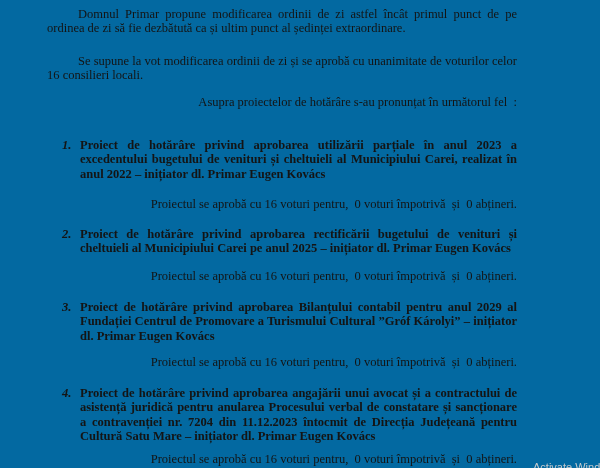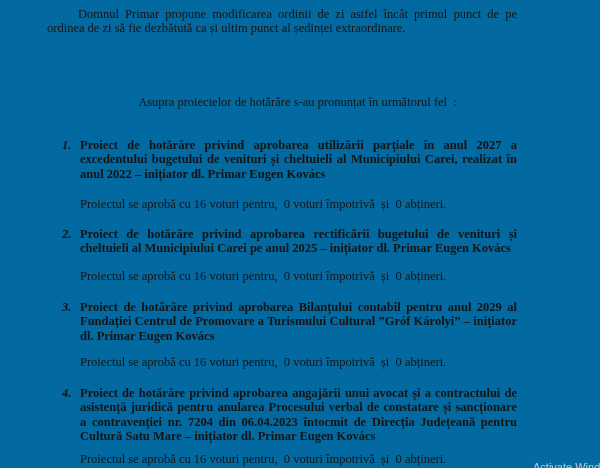--- a/index.html
+++ b/index.html
@@ -23,21 +23,21 @@
     left: 47px;
     width: 470px;
     margin: 0;
     text-indent: 31px;
     text-align: justify;
   }
   .para-1 { top: 8px; }
   .para-2 { top: 55px; }
   .para-3 {
     top: 96px;
-    text-align: center;
+    text-align: right;
     white-space: pre-wrap;
   }
   .item-head {
     position: absolute;
     left: 80px;
     width: 437px;
     font-weight: bold;
     line-height: 14.4px;
     text-align: justify;
   }
@@ -52,21 +52,21 @@
   .item-1-head { top: 138px; }
   .item-2-head { top: 227px; }
   .item-3-head { top: 300px; }
   .item-4-head { top: 386px; }
   .result {
     position: absolute;
     left: 80px;
     width: 437px;
     margin: 0;
     white-space: pre-wrap;
-    text-align: left;
+    text-align: right;
   }
   .result-1 { top: 198px; }
   .result-2 { top: 270px; }
   .result-3 { top: 356px; }
   .result-4 { top: 453px; }
   .watermark {
     position: absolute;
     left: 533px;
     top: 461px;
     color: #c7cacd;
@@ -75,41 +75,42 @@
     line-height: 12px;
     white-space: nowrap;
   }
 </style>
 </head>
 <body>
 
 <div class="page">
 
   <p class="para para-1">Domnul Primar propune modificarea ordinii de zi astfel încât primul punct de pe ordinea de zi să fie dezbătută ca și ultim punct al ședinței extraordinare.</p>
+  <p class="para para-2">Se supune la vot modificarea ordinii de zi și se aprobă cu unanimitate de voturilor celor 16 consilieri locali.</p>
   <p class="para para-3">Asupra proiectelor de hotărâre s-au pronunțat în următorul fel  :</p>
 
   <div class="item-head item-1-head">
     <span class="item-num">1.</span>
-    <span>Proiect de hotărâre privind aprobarea utilizării parțiale în anul 2027 a excedentului bugetului de venituri și cheltuieli al Municipiului Carei, realizat în anul 2022 – inițiator dl. Primar Eugen Kovács</span>
+    <span>Proiect de hotărâre privind aprobarea utilizării parțiale în anul 2023 a excedentului bugetului de venituri și cheltuieli al Municipiului Carei, realizat în anul 2022 – inițiator dl. Primar Eugen Kovács</span>
   </div>
   <p class="result result-1">Proiectul se aprobă cu 16 voturi pentru,  0 voturi împotrivă  și  0 abțineri.</p>
 
   <div class="item-head item-2-head">
     <span class="item-num">2.</span>
     <span>Proiect de hotărâre privind aprobarea rectificării bugetului de venituri și cheltuieli al Municipiului Carei pe anul 2025 – inițiator dl. Primar Eugen Kovács</span>
   </div>
   <p class="result result-2">Proiectul se aprobă cu 16 voturi pentru,  0 voturi împotrivă  și  0 abțineri.</p>
 
   <div class="item-head item-3-head">
     <span class="item-num">3.</span>
     <span>Proiect de hotărâre privind aprobarea Bilanțului contabil pentru anul 2029 al Fundației Centrul de Promovare a Turismului Cultural ”Gróf Károlyi” – inițiator dl. Primar Eugen Kovács</span>
   </div>
   <p class="result result-3">Proiectul se aprobă cu 16 voturi pentru,  0 voturi împotrivă  și  0 abțineri.</p>
 
   <div class="item-head item-4-head">
     <span class="item-num">4.</span>
-    <span>Proiect de hotărâre privind aprobarea angajării unui avocat și a contractului de asistență juridică pentru anularea Procesului verbal de constatare și sancționare a contravenției nr. 7204 din 06.04.2023 întocmit de Direcția Județeană pentru Cultură Satu Mare – inițiator dl. Primar Eugen Kovács</span>
+    <span>Proiect de hotărâre privind aprobarea angajării unui avocat și a contractului de asistență juridică pentru anularea Procesului verbal de constatare și sancționare a contravenției nr. 7204 din 11.12.2023 întocmit de Direcția Județeană pentru Cultură Satu Mare – inițiator dl. Primar Eugen Kovács</span>
   </div>
   <p class="result result-4">Proiectul se aprobă cu 16 voturi pentru,  0 voturi împotrivă  și  0 abțineri.</p>
 
   <div class="watermark">Activate Windows</div>
 
 </div>
 
 </body></html>

